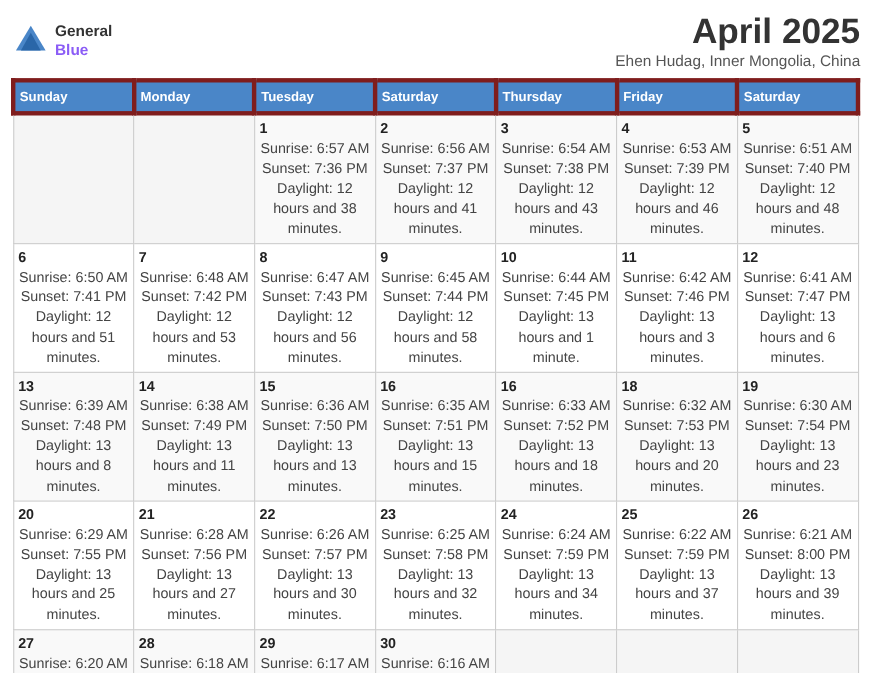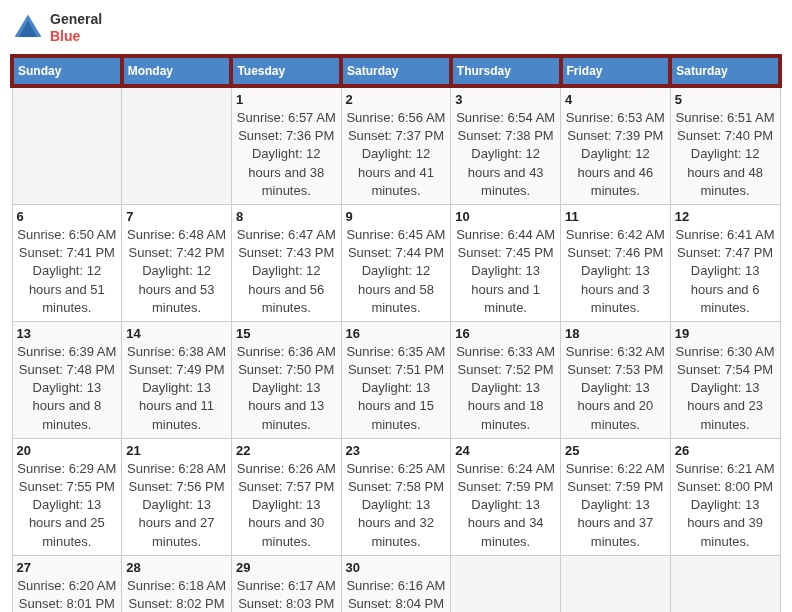--- a/index.html
+++ b/index.html
@@ -23,21 +23,21 @@
     }
     .logo-text {
       display: flex;
       flex-direction: column;
       font-size: 14px;
       font-weight: bold;
       color: #333;
       line-height: 1.2;
     }
     .logo-text span:first-child { color: #333; }
-    .logo-text span:last-child { color: #ef4444; }
+    .logo-text span:last-child { color: #8b5cf6; }
     .logo-icon {
       width: 36px;
       height: 36px;
     }
     .title-block {
       text-align: right;
     }
     .month-title {
       font-size: 32px;
       font-weight: bold;
@@ -97,20 +97,24 @@
   <div class="logo">
     <svg class="logo-icon" viewBox="0 0 40 40">
       <polygon points="20,5 35,30 5,30" fill="#4a86c8"></polygon>
       <polygon points="20,12 30,30 10,30" fill="#2a66a8"></polygon>
     </svg>
     <div class="logo-text">
       <span>General</span>
       <span>Blue</span>
     </div>
   </div>
+  <div class="title-block">
+    <div class="month-title">April 2025</div>
+    <div class="location">Ehen Hudag, Inner Mongolia, China</div>
+  </div>
 </div>
 
 <table>
   <thead>
     <tr id="weekday-header">
     <th>Sunday</th>
         <th>Monday</th>
         <th>Tuesday</th>
         <th>Saturday</th>
         <th>Thursday</th>

